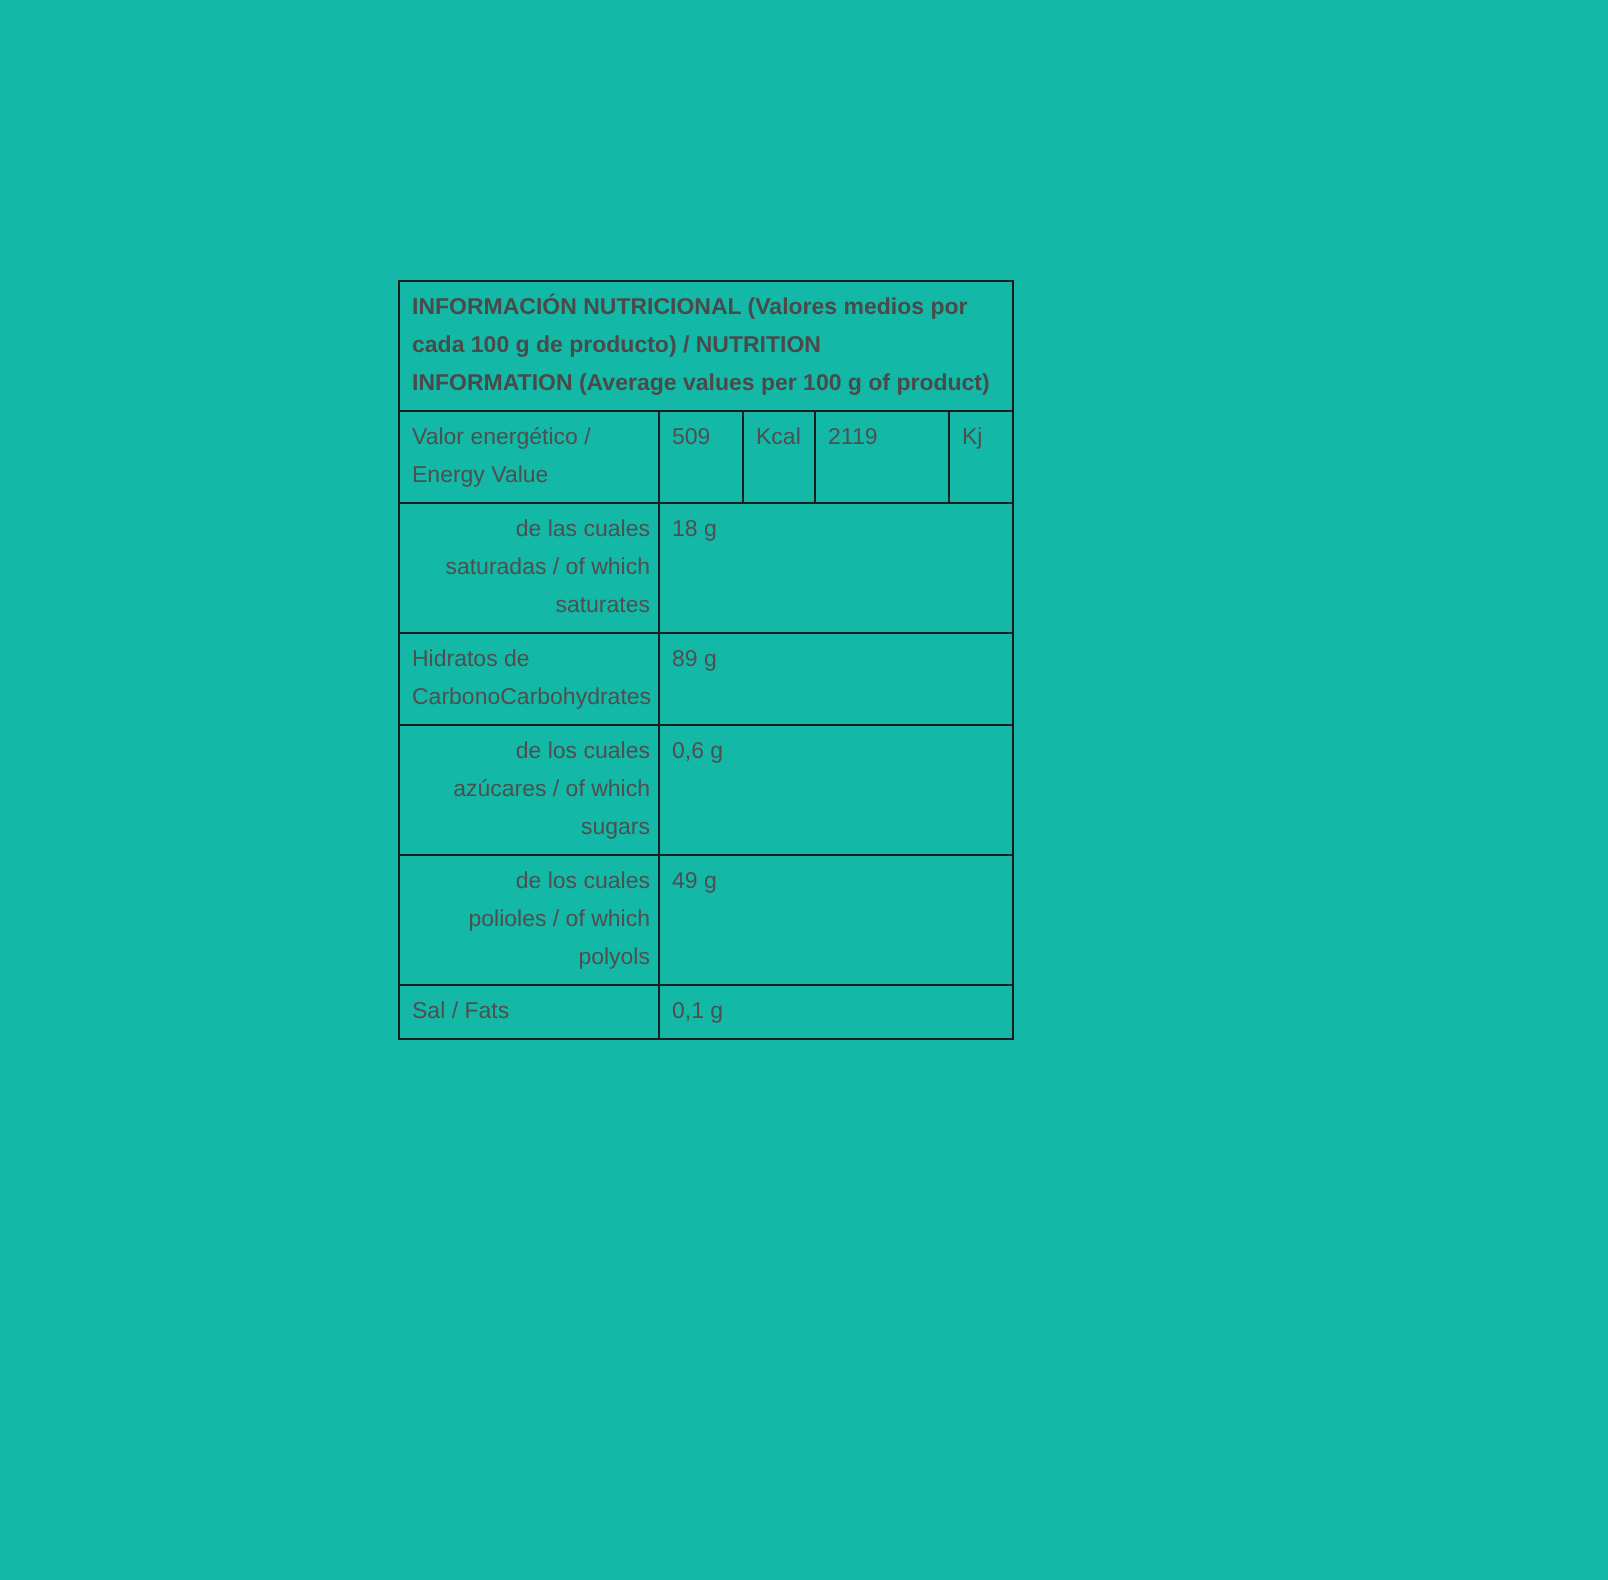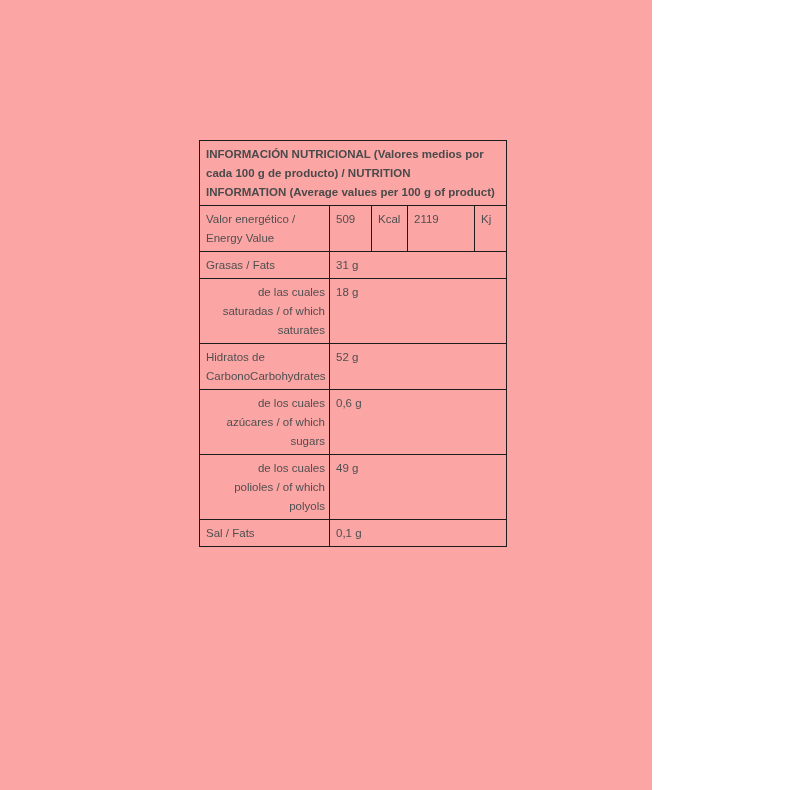--- a/index.html
+++ b/index.html
@@ -4,23 +4,23 @@
 <style>
   * { box-sizing: border-box; }
   html, body {
     margin: 0;
     padding: 0;
     background: #ffffff;
     font-family: "Liberation Sans", sans-serif;
   }
   .canvas {
     position: relative;
-    width: 652px;
+    width: 804px;
     height: 790px;
-    background: #fca5a5;
+    background: #14b8a6;
     overflow: hidden;
   }
   table.nutri {
     position: absolute;
     left: 199px;
     top: 140px;
     width: 307px;
     border-collapse: collapse;
     table-layout: fixed;
     color: #4f4f4f;
@@ -66,33 +66,29 @@
       </tr>
       <tr>
         <td class="lbl">Valor energético /
 Energy Value</td>
         <td class="val">509</td>
         <td class="val">Kcal</td>
         <td class="val">2119</td>
         <td class="val">Kj</td>
       </tr>
       <tr>
-        <td class="lbl">Grasas / Fats</td>
-        <td class="val" colspan="4">31 g</td>
-      </tr>
-      <tr>
         <td class="lbl indent">de las cuales
 saturadas / of which
 saturates</td>
         <td class="val" colspan="4">18 g</td>
       </tr>
       <tr>
         <td class="lbl">Hidratos de
 CarbonoCarbohydrates</td>
-        <td class="val" colspan="4">52 g</td>
+        <td class="val" colspan="4">89 g</td>
       </tr>
       <tr>
         <td class="lbl indent">de los cuales
 azúcares / of which
 sugars</td>
         <td class="val" colspan="4">0,6 g</td>
       </tr>
       <tr>
         <td class="lbl indent">de los cuales
 polioles / of which

